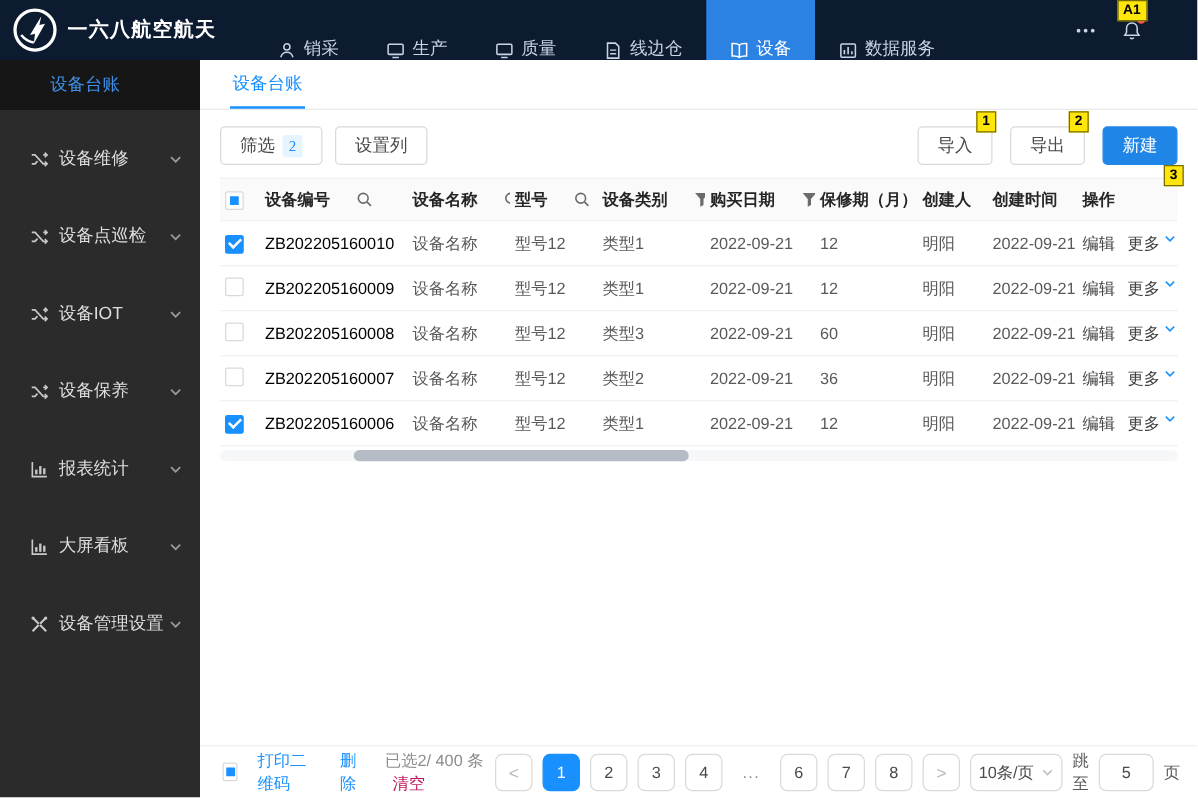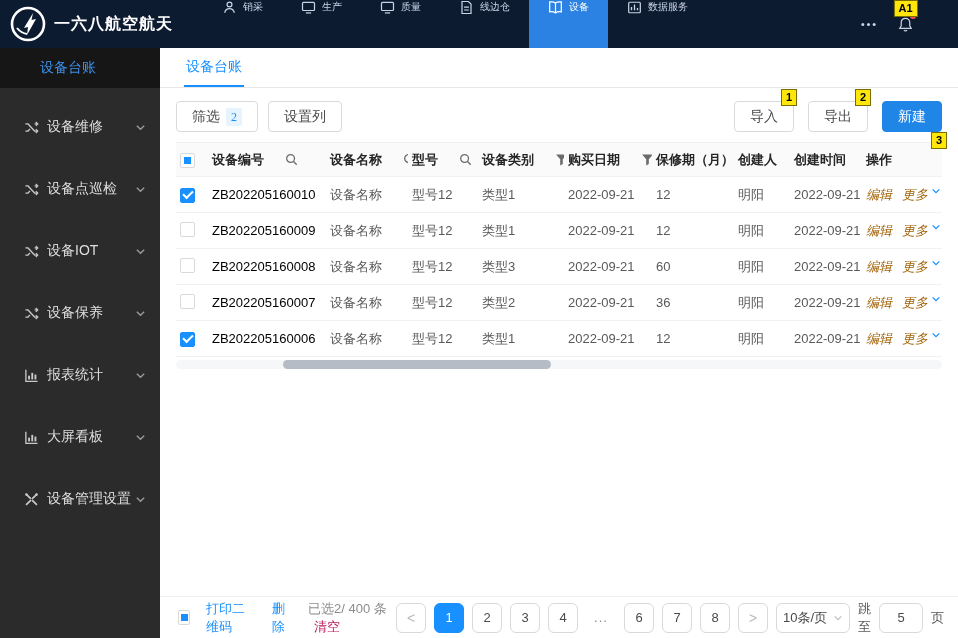--- a/index.html
+++ b/index.html
@@ -6,21 +6,21 @@
   html,body { width: 958px; height: 638px; overflow: hidden; }
   body { font-family: "Liberation Sans", "DejaVu Sans", sans-serif; font-size: 14px; background:#fff; }
   .app { width:958px; height:638px; display:flex; flex-direction:column; }
 
   
   .navbar { height:48px; background:#0d1b31; display:flex; align-items:center; color:#c9d3e3; flex:0 0 auto; position:relative; }
   .brand { display:flex; align-items:center; padding:0 14px 0 10px; }
   .logo { width:36px; height:36px; flex:0 0 auto; }
   .brand-title { color:#fff; font-weight:bold; font-size:16px; margin-left:8px; letter-spacing:1px; white-space:nowrap; }
   .nav-items { display:flex; height:100%; margin-left:16px; }
-  .nav-item { display:flex; align-items:flex-start; padding:0 19px; height:100%; cursor:pointer; white-space:nowrap; font-size:10px; }
+  .nav-item { display:flex; align-items:flex-end; padding:0 19px; height:100%; cursor:pointer; white-space:nowrap; font-size:14px; }
   .nav-item .ico { width:15px; height:15px; margin-right:6px; display:inline-flex; }
   .nav-item.active { background:#2b82e2; color:#fff; }
   .nav-right { margin-left:auto; display:flex; align-items:center; height:100%; padding-right:14px; }
   .nav-tool { display:flex; align-items:center; height:100%; padding:0 10px; cursor:pointer; position:relative; }
   .nav-tool .ico { width:17px; height:17px; display:inline-flex; }
   .bell-dot { position:absolute; top:13px; right:8px; width:6px; height:6px; border-radius:50%; background:#ff4d4f; }
   svg { display:block; width:100%; height:100%; }
 
   
   .mark { position:absolute; background:#ffe60a; color:#000; font-size:11px; font-weight:bold;
@@ -60,21 +60,21 @@
   .table-zone { padding:0 16px; flex:0 0 auto; }
   table { border-collapse:collapse; table-layout:fixed; width:766px; }
   th, td { text-align:left; overflow:hidden; white-space:nowrap; padding:0 4px; }
   thead th { background:#fafafa; height:34px; font-size:13px; color:#262626; font-weight:bold;
              border-top:1px solid #f0f0f0; border-bottom:1px solid #f0f0f0; }
   tbody td { height:36px; font-size:13px; color:#595959; border-bottom:1px solid #f0f0f0; }
   .th-inner { display:flex; align-items:center; gap:21px; }
   .h-ico { width:13px; height:13px; display:inline-flex; color:#6b6b6b; flex:0 0 auto; }
   .h-ico.sort { width:11px; height:13px; color:#bfbfbf; }
   .cell-link { color:#000000; cursor:pointer; }
-  .ops { display:flex; align-items:center; gap:10px; color:#a16207;font-style:italic; }
+  .ops { display:flex; align-items:center; gap:10px; color:#404040; }
   .ops .more { display:flex; gap:3px; cursor:pointer; }
   .ops .chev { width:10px; height:10px; display:inline-flex; color:#1890ff; }
   .cb { width:15px; height:15px; border:1px solid #d9d9d9; border-radius:2px; background:#fff;
         display:inline-flex; align-items:center; justify-content:center; cursor:pointer; }
   .cb.checked { background:#1890ff; border-color:#1890ff; }
   .cb.checked::after { content:""; width:8px; height:4px; border-left:2px solid #fff; border-bottom:2px solid #fff;
         transform:rotate(-45deg) translate(1px,-1px); }
   .cb.ind::after { content:""; width:7px; height:7px; background:#1890ff; }
 
   

